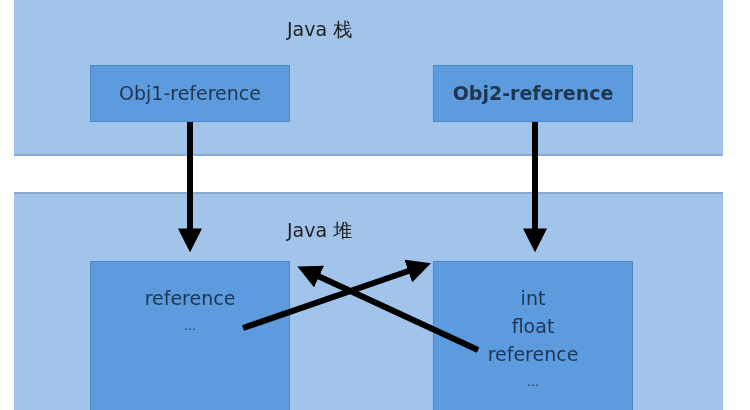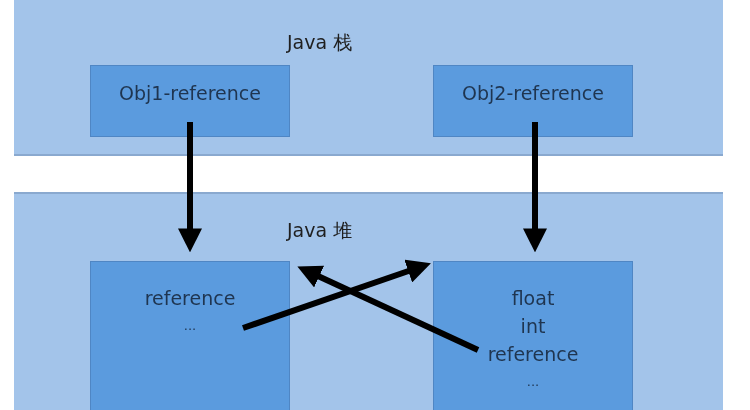--- a/index.html
+++ b/index.html
@@ -2,47 +2,47 @@
 <html><head>
 <meta charset="utf-8">
 <style>
   html, body { margin: 0; padding: 0; }
   body { width: 750px; height: 410px; position: relative; overflow: hidden; background: #ffffff; font-family: "DejaVu Sans", sans-serif; }
   .panel { position: absolute; left: 14px; width: 709px; background: #a3c4ea; }
   #stack { top: 0; height: 154px; border-bottom: 2px solid #8aa9cf; }
   #heap { top: 192px; height: 218px; border-top: 2px solid #8aa9cf; }
   .title { position: absolute; font-size: 19px; color: #1f1f1f; }
   .box { position: absolute; background: #5b9bde; border: 1px solid #4f86c4; box-sizing: border-box; color: #1f3550; text-align: center; }
-  .refbox { top: 65px; height: 72px; width: 200px; font-size: 19px; line-height: 55px; }
+  .refbox { top: 65px; height: 57px; width: 200px; font-size: 19px; line-height: 55px; }
   .heapbox { top: 261px; height: 160px; width: 200px; font-size: 19px; padding-top: 22px; line-height: 28px; }
   .heapbox div { height: 28px; }
   svg#arrows { position: absolute; left: 0; top: 0; width: 750px; height: 410px; pointer-events: none; }
 </style>
 </head>
 <body>
 
 <div class="panel" id="stack">
-  <span class="title" style="left:273px; top:30px;">Java 栈</span>
+  <span class="title" style="left:273px; top:17px;">Java 栈</span>
 </div>
 
 <div class="box refbox" style="left:90px;">Obj1-reference</div>
-<div class="box refbox" style="left:433px;">Obj2-reference</div>
+<div class="box refbox" style="left:433px;font-weight:bold;">Obj2-reference</div>
 
 <div class="panel" id="heap">
   <span class="title" style="left:273px; top:24px;text-align:right;">Java 堆</span>
 </div>
 
 <div class="box heapbox" style="left:90px;">
   <div>reference</div>
   <div style="font-size:13px;">...</div>
 </div>
 
 <div class="box heapbox" style="left:433px;">
+  <div>int</div>
   <div>float</div>
-  <div>int</div>
   <div>reference</div>
   <div style="font-size:13px;">...</div>
 </div>
 
 <svg id="arrows">
   <defs>
     <marker id="ah" markerWidth="4" markerHeight="4" refX="2.6" refY="2" orient="auto" markerUnits="strokeWidth">
       <path d="M0,0 L4,2 L0,4 Z" fill="#000"></path>
     </marker>
   </defs>

